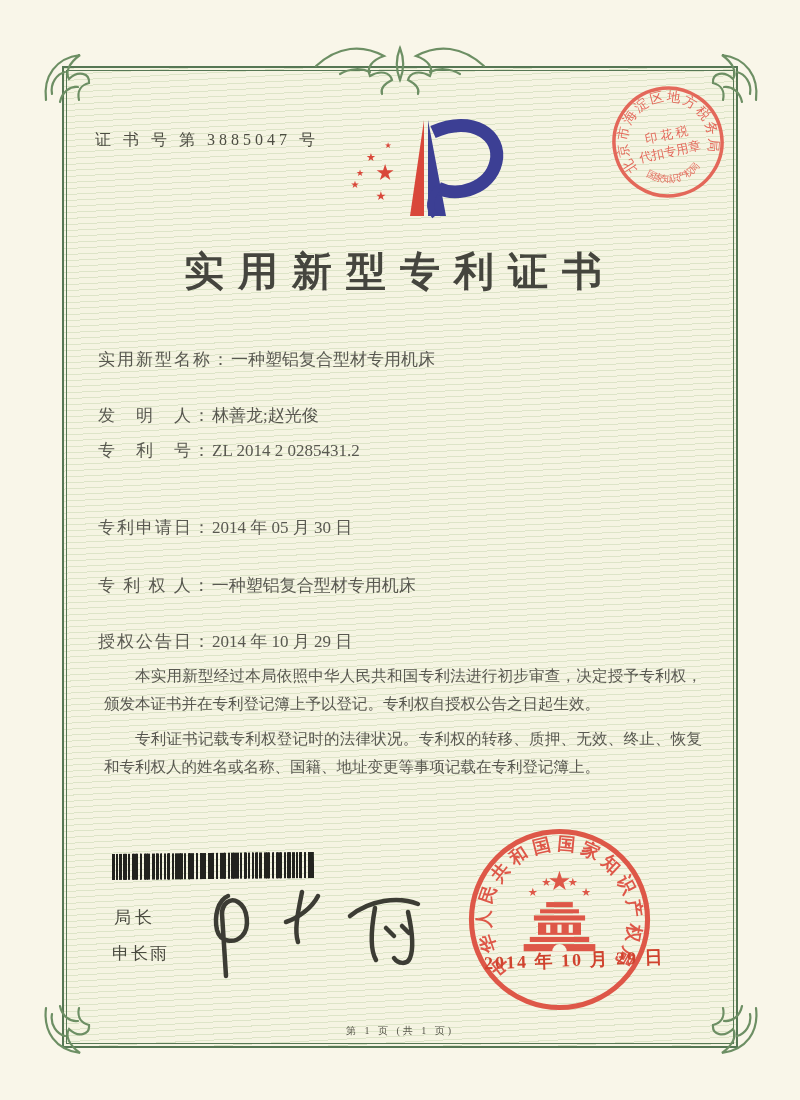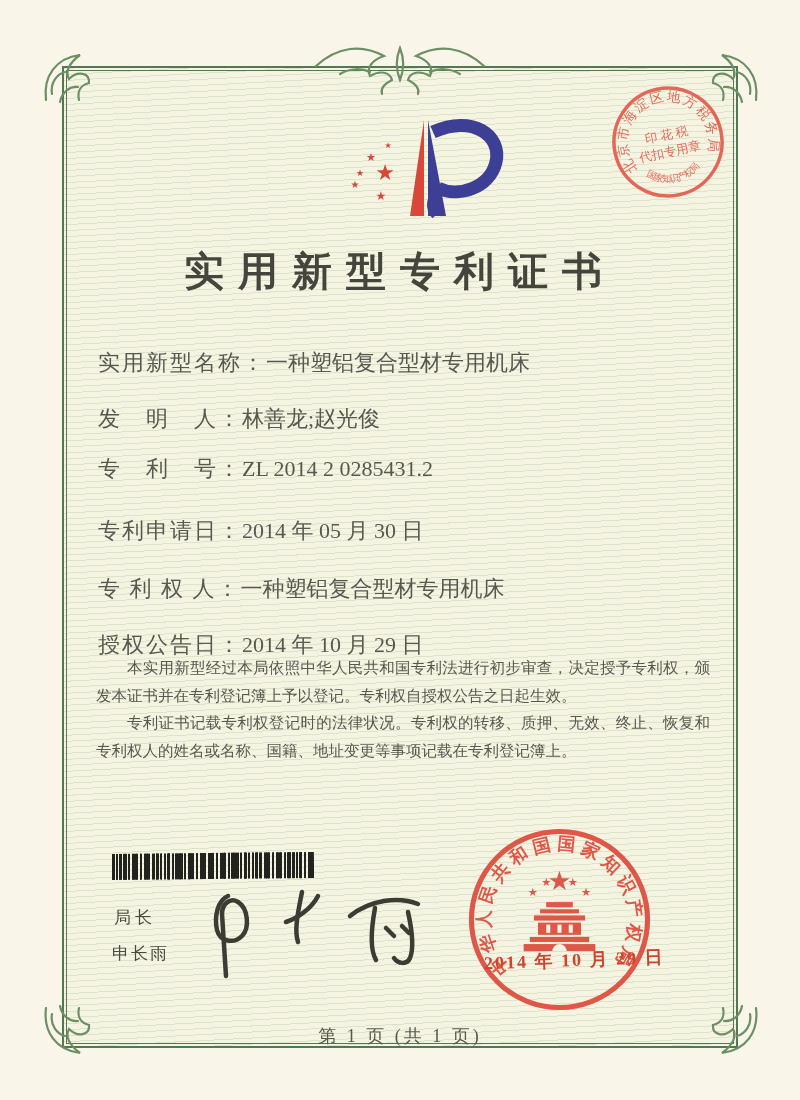--- a/index.html
+++ b/index.html
@@ -18,27 +18,27 @@
   }
   .frame-inner{position:absolute; inset:2px; border:1px solid #567754;}
   .cert-no{
     position:absolute; left:95px; top:130px;
     font-size:16px; letter-spacing:4px; color:#4c4c42;
   }
   .title{
     position:absolute; left:0; top:244px; width:800px; text-align:center;
     font-size:40px; font-weight:600; letter-spacing:14px; color:#45453e;
   }
-  .field{position:absolute; left:98px; font-size:22px; color:#585850; white-space:nowrap;}
+  .field{position:absolute; left:98px; font-size:17px; color:#585850; white-space:nowrap;}
   .flabel{letter-spacing:2px;}
   .paras{
     position:absolute; left:96px; top:654px; width:614px;
     font-size:15.5px; line-height:1.78; color:#585850; text-align:justify;
   }
-  .paras p{margin:0; text-indent:2em;}
+  .paras p{margin:8px; text-indent:2em;}
   .barcode{
     position:absolute; left:112px; top:853px; width:202px; height:26px;
     transform:rotate(-0.6deg);
     background-image:
       repeating-linear-gradient(90deg,#22221e 0 2px,rgba(0,0,0,0) 2px 4px),
       repeating-linear-gradient(90deg,#22221e 0 1px,rgba(0,0,0,0) 1px 7px),
       repeating-linear-gradient(90deg,#22221e 0 3px,rgba(0,0,0,0) 3px 11px);
   }
   .sig-title{position:absolute; left:114px; top:906px; font-size:17px; letter-spacing:4px; color:#4a4a40;
     font-family:"Liberation Sans","DejaVu Sans",sans-serif;text-align:right;}
@@ -46,21 +46,21 @@
     font-family:Liberation Sans, sans-serif;}
   .sig-hand{position:absolute; left:190px; top:878px;}
   .tax-stamp{position:absolute; left:608px; top:82px; transform:rotate(-12deg); opacity:.88;}
   .office-seal{position:absolute; left:452px; top:812px; opacity:.92;}
   .seal-date{
     position:absolute; left:484px; top:948px; font-size:18px; letter-spacing:2px;
     color:#d0432f; transform:rotate(-2deg); white-space:nowrap; font-weight:600;
   }
   .footer{
     position:absolute; left:0; top:1024px; width:800px; text-align:center;
-    font-size:18px; letter-spacing:3px; color:#57574b;
+    font-size:10px; letter-spacing:3px; color:#57574b;
   }
   .logo{position:absolute; left:338px; top:110px;}
   .ornament{position:absolute; pointer-events:none;}
   .orn-tl{left:38px;  top:42px;}
   .orn-tr{left:698px; top:42px;  transform:scaleX(-1);}
   .orn-bl{left:38px;  top:1000px; transform:scaleY(-1);}
   .orn-br{left:698px; top:1000px; transform:scale(-1,-1);}
   .orn-top{left:310px; top:34px;}
 </style>
 </head>
@@ -103,20 +103,21 @@
   <svg class="ornament orn-top" width="180" height="64" viewBox="0 0 180 64">
     <g fill="none" stroke="#6d8f64" stroke-width="2.2" stroke-linecap="round">
       <path d="M6,32 C28,12 52,10 74,22 C62,26 56,34 60,42 C70,36 80,38 82,46 C74,50 70,54 72,60"></path>
       <path d="M174,32 C152,12 128,10 106,22 C118,26 124,34 120,42 C110,36 100,38 98,46 C106,50 110,54 108,60"></path>
       <path d="M90,14 C86,24 86,36 90,46 C94,36 94,24 90,14 Z"></path>
       <path d="M30,40 C40,34 52,34 60,38"></path>
       <path d="M150,40 C140,34 128,34 120,38"></path>
     </g>
   </svg>
 
+  <div class="cert-no">证 书 号 第 3885047 号</div>
 
   <svg class="logo" width="170" height="118" viewBox="0 0 170 118">
     <path d="M86,10 L72,106 L86,106 Z" fill="#d9473a"></path>
     <path d="M90,10 L90,106 L108,106 Z" fill="#3c3f94"></path>
     <path d="M95,22 C135,4 164,26 158,52 C152,78 120,88 100,78" fill="none" stroke="#3c3f94" stroke-width="13"></path>
     <path d="M100,78 C92,88 90,98 97,106" fill="none" stroke="#3c3f94" stroke-width="7"></path>
     <g fill="#d9473a" text-anchor="middle" font-family="'DejaVu Sans',sans-serif">
       <text x="47" y="70" font-size="22">★</text>
       <text x="33" y="51" font-size="11">★</text>
       <text x="50" y="38" font-size="8">★</text>
@@ -143,21 +144,21 @@
   </svg>
 
   <div class="title">实用新型专利证书</div>
 
   <div class="field" style="top:348px">
     <span class="flabel">实用新型名称：</span><span>一种塑铝复合型材专用机床</span>
   </div>
   <div class="field" style="top:404px">
     <span class="flabel">发　明　人：</span><span>林善龙;赵光俊</span>
   </div>
-  <div class="field" style="top:454px">
+  <div class="field" style="top:439px">
     <span class="flabel">专　利　号：</span><span>ZL 2014 2 0285431.2</span>
   </div>
   <div class="field" style="top:516px">
     <span class="flabel">专利申请日：</span><span>2014 年 05 月 30 日</span>
   </div>
   <div class="field" style="top:574px">
     <span class="flabel">专 利 权 人：</span><span>一种塑铝复合型材专用机床</span>
   </div>
   <div class="field" style="top:630px">
     <span class="flabel">授权公告日：</span><span>2014 年 10 月 29 日</span>

